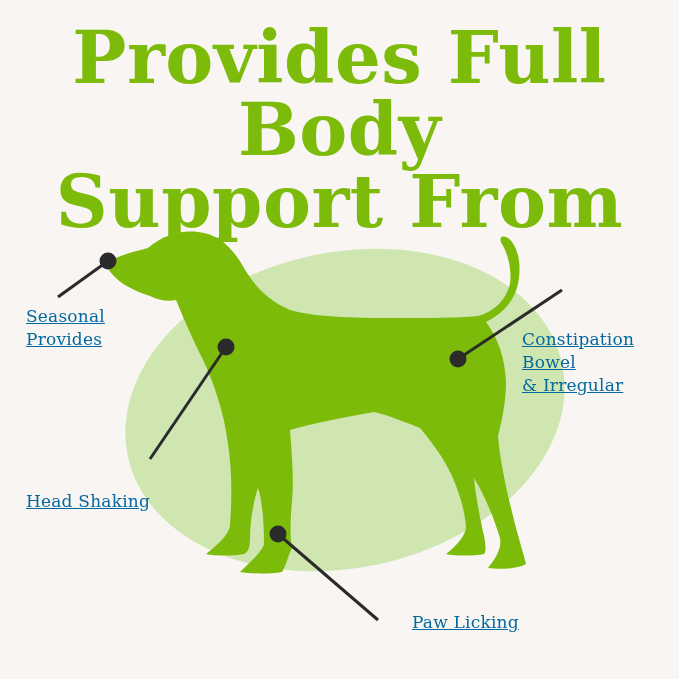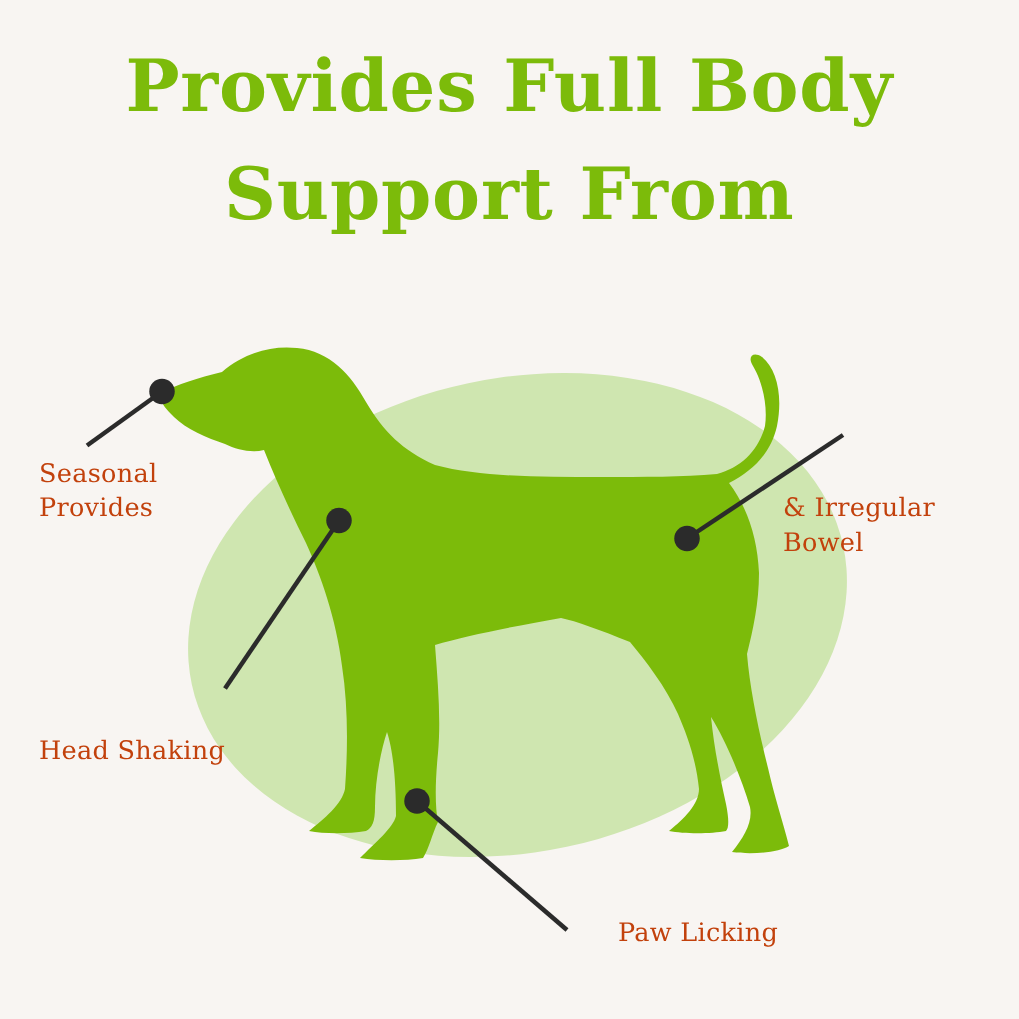--- a/index.html
+++ b/index.html
@@ -17,40 +17,41 @@
     }
     .headline {
       position: absolute;
       left: 0;
       top: 22px;
       width: 679px;
       text-align: center;
       color: #7cbb0a;
       font-family: "DejaVu Serif", serif;
       font-weight: bold;
-      font-size: 48px;
+      font-size: 72px;
       line-height: 72px;
       letter-spacing: 0.5px;
       margin: 0;
     }
     .headline span { display: block; }
     .art {
       position: absolute;
       left: 0;
       top: 0;
       width: 679px;
       height: 679px;
     }
     .label {
       position: absolute;
-      color: #c2410c;
+      color: #0369a1;
       font-family: "DejaVu Serif", serif;
       font-size: 17px;
       line-height: 23px;
       letter-spacing: 0.2px;
+      text-decoration: underline;
     }
     .label span { display: block; white-space: nowrap; }
     .lbl-allergies { left: 26px; top: 305px; }
     .lbl-constipation { left: 522px; top: 328px; }
     .lbl-head { left: 26px; top: 466px; margin-top: 24px; }
     .lbl-paw { left: 386px; top: 611px; margin-left: 26px; }
   </style>
 </head>
 <body>
 
@@ -123,22 +124,23 @@
     <line x1="278" y1="534" x2="378" y2="620" stroke="#2b2b2b" stroke-width="3"></line>
     <circle cx="278" cy="534" r="8.5" fill="#2b2b2b"></circle>
   </svg>
 
   <div class="label lbl-allergies">
     <span>Seasonal</span>
     <span>Provides</span>
   </div>
 
   <div class="label lbl-constipation">
+    <span>Constipation</span>
+    <span>Bowel</span>
     <span>&amp; Irregular</span>
-    <span>Bowel</span>
   </div>
 
   <div class="label lbl-head">
     <span>Head Shaking</span>
   </div>
 
   <div class="label lbl-paw">
     <span>Paw Licking</span>
   </div>
 

